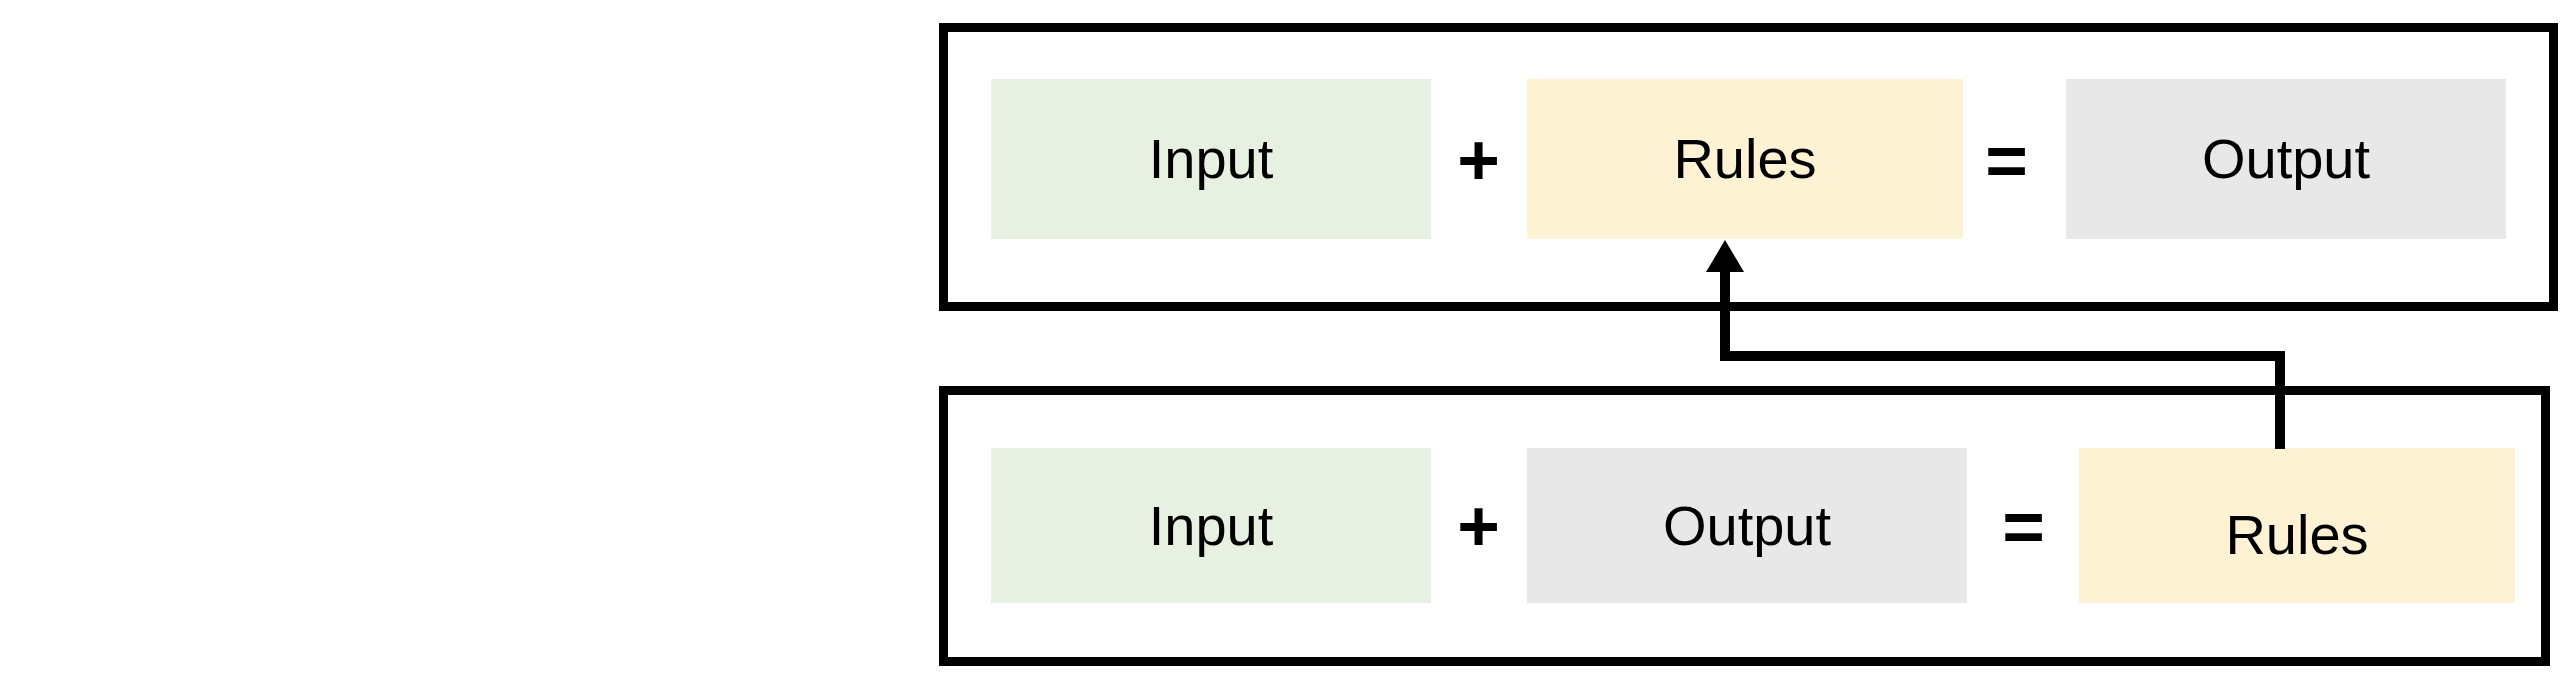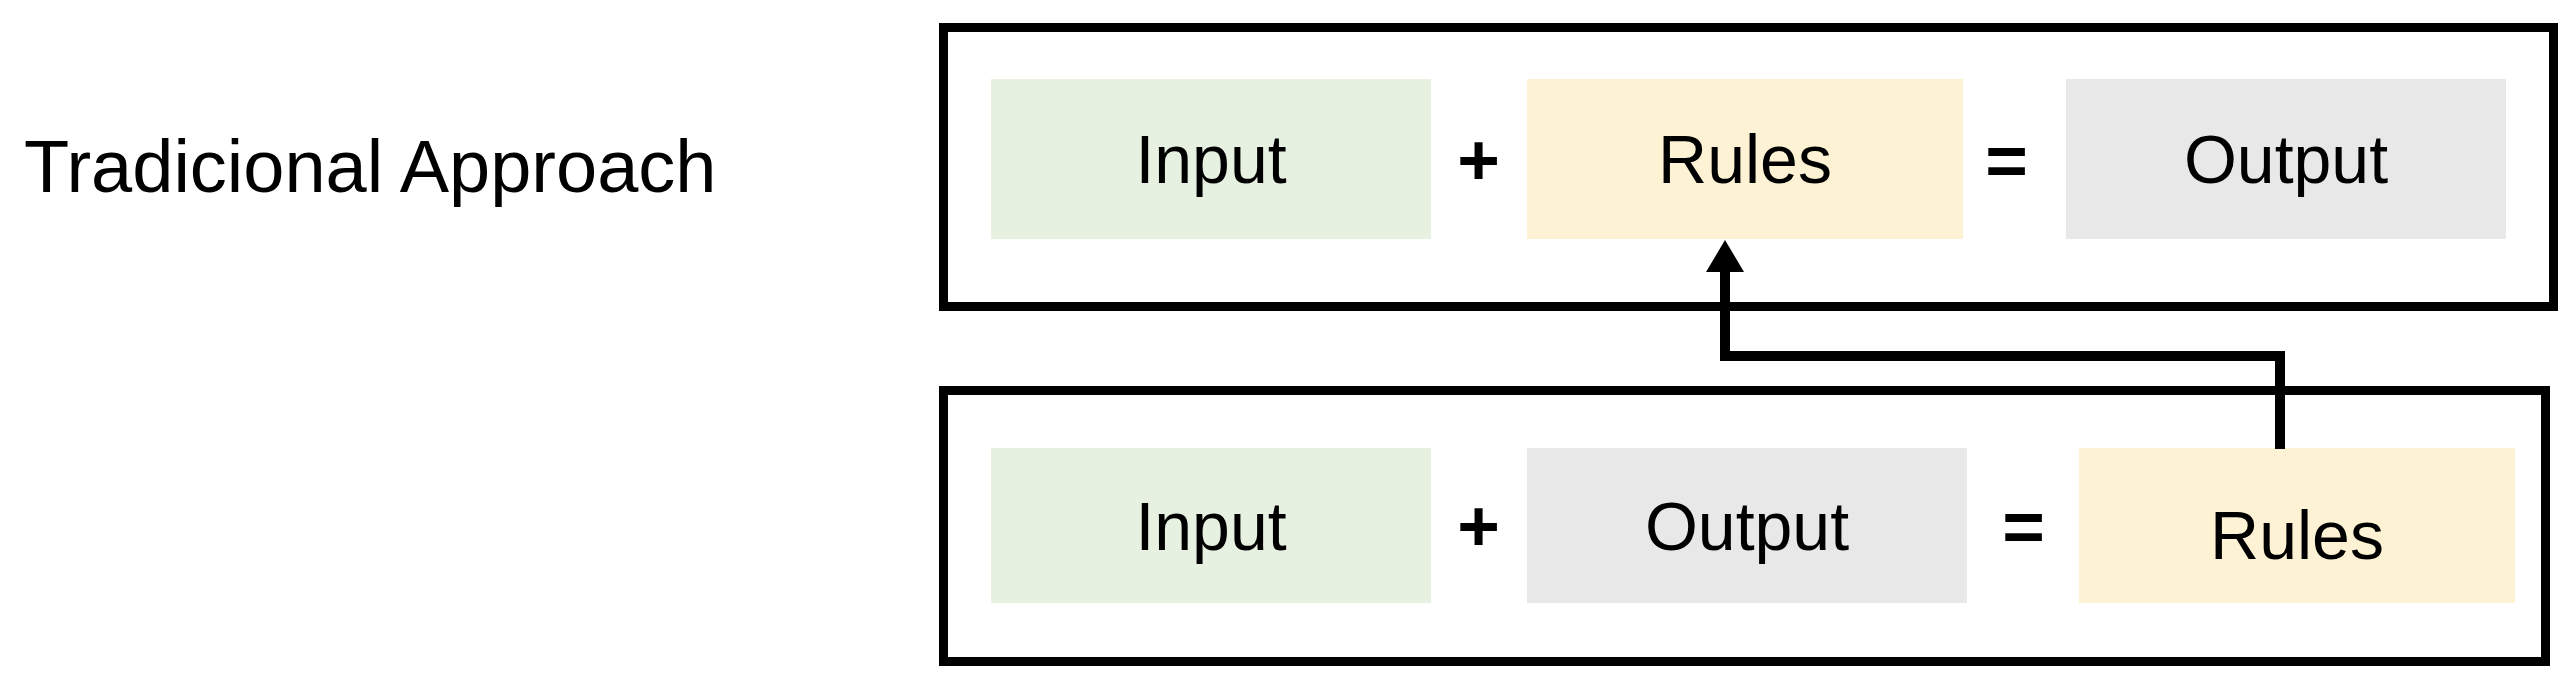--- a/index.html
+++ b/index.html
@@ -33,21 +33,21 @@
     box-sizing: border-box;
   }
   #box-top    { left: 939px; top: 23.4px;  width: 1619px; height: 288px; }
   #box-bottom { left: 939px; top: 386px; width: 1611px; height: 280px; }
 
   .term {
     position: absolute;
     display: flex;
     align-items: center;
     justify-content: center;
-    font-size: 68px;
+    font-size: 56px;
     line-height: 1;
   }
   .op {
     position: absolute;
     display: flex;
     align-items: center;
     justify-content: center;
     font-size: 73px;
     font-weight: bold;
     line-height: 1;
@@ -82,21 +82,20 @@
     border-left: 19.4px solid transparent;
     border-right: 19.4px solid transparent;
     border-bottom: 32px solid #000000;
   }
 </style>
 </head>
 <body>
 
 <div class="canvas">
 
-  <div class="row-label" id="label-top">Tradicional Approach</div>
 
 
   <div class="outer-box" id="box-top">
     <div class="term" id="t-input" style="background-color: rgb(231, 241, 225);">
       <span>Input</span>
     </div>
     <div class="op" id="t-plus">+</div>
     <div class="term" id="t-rules" style="background-color: rgb(253, 243, 212);">
       <span>Rules</span>
     </div>

